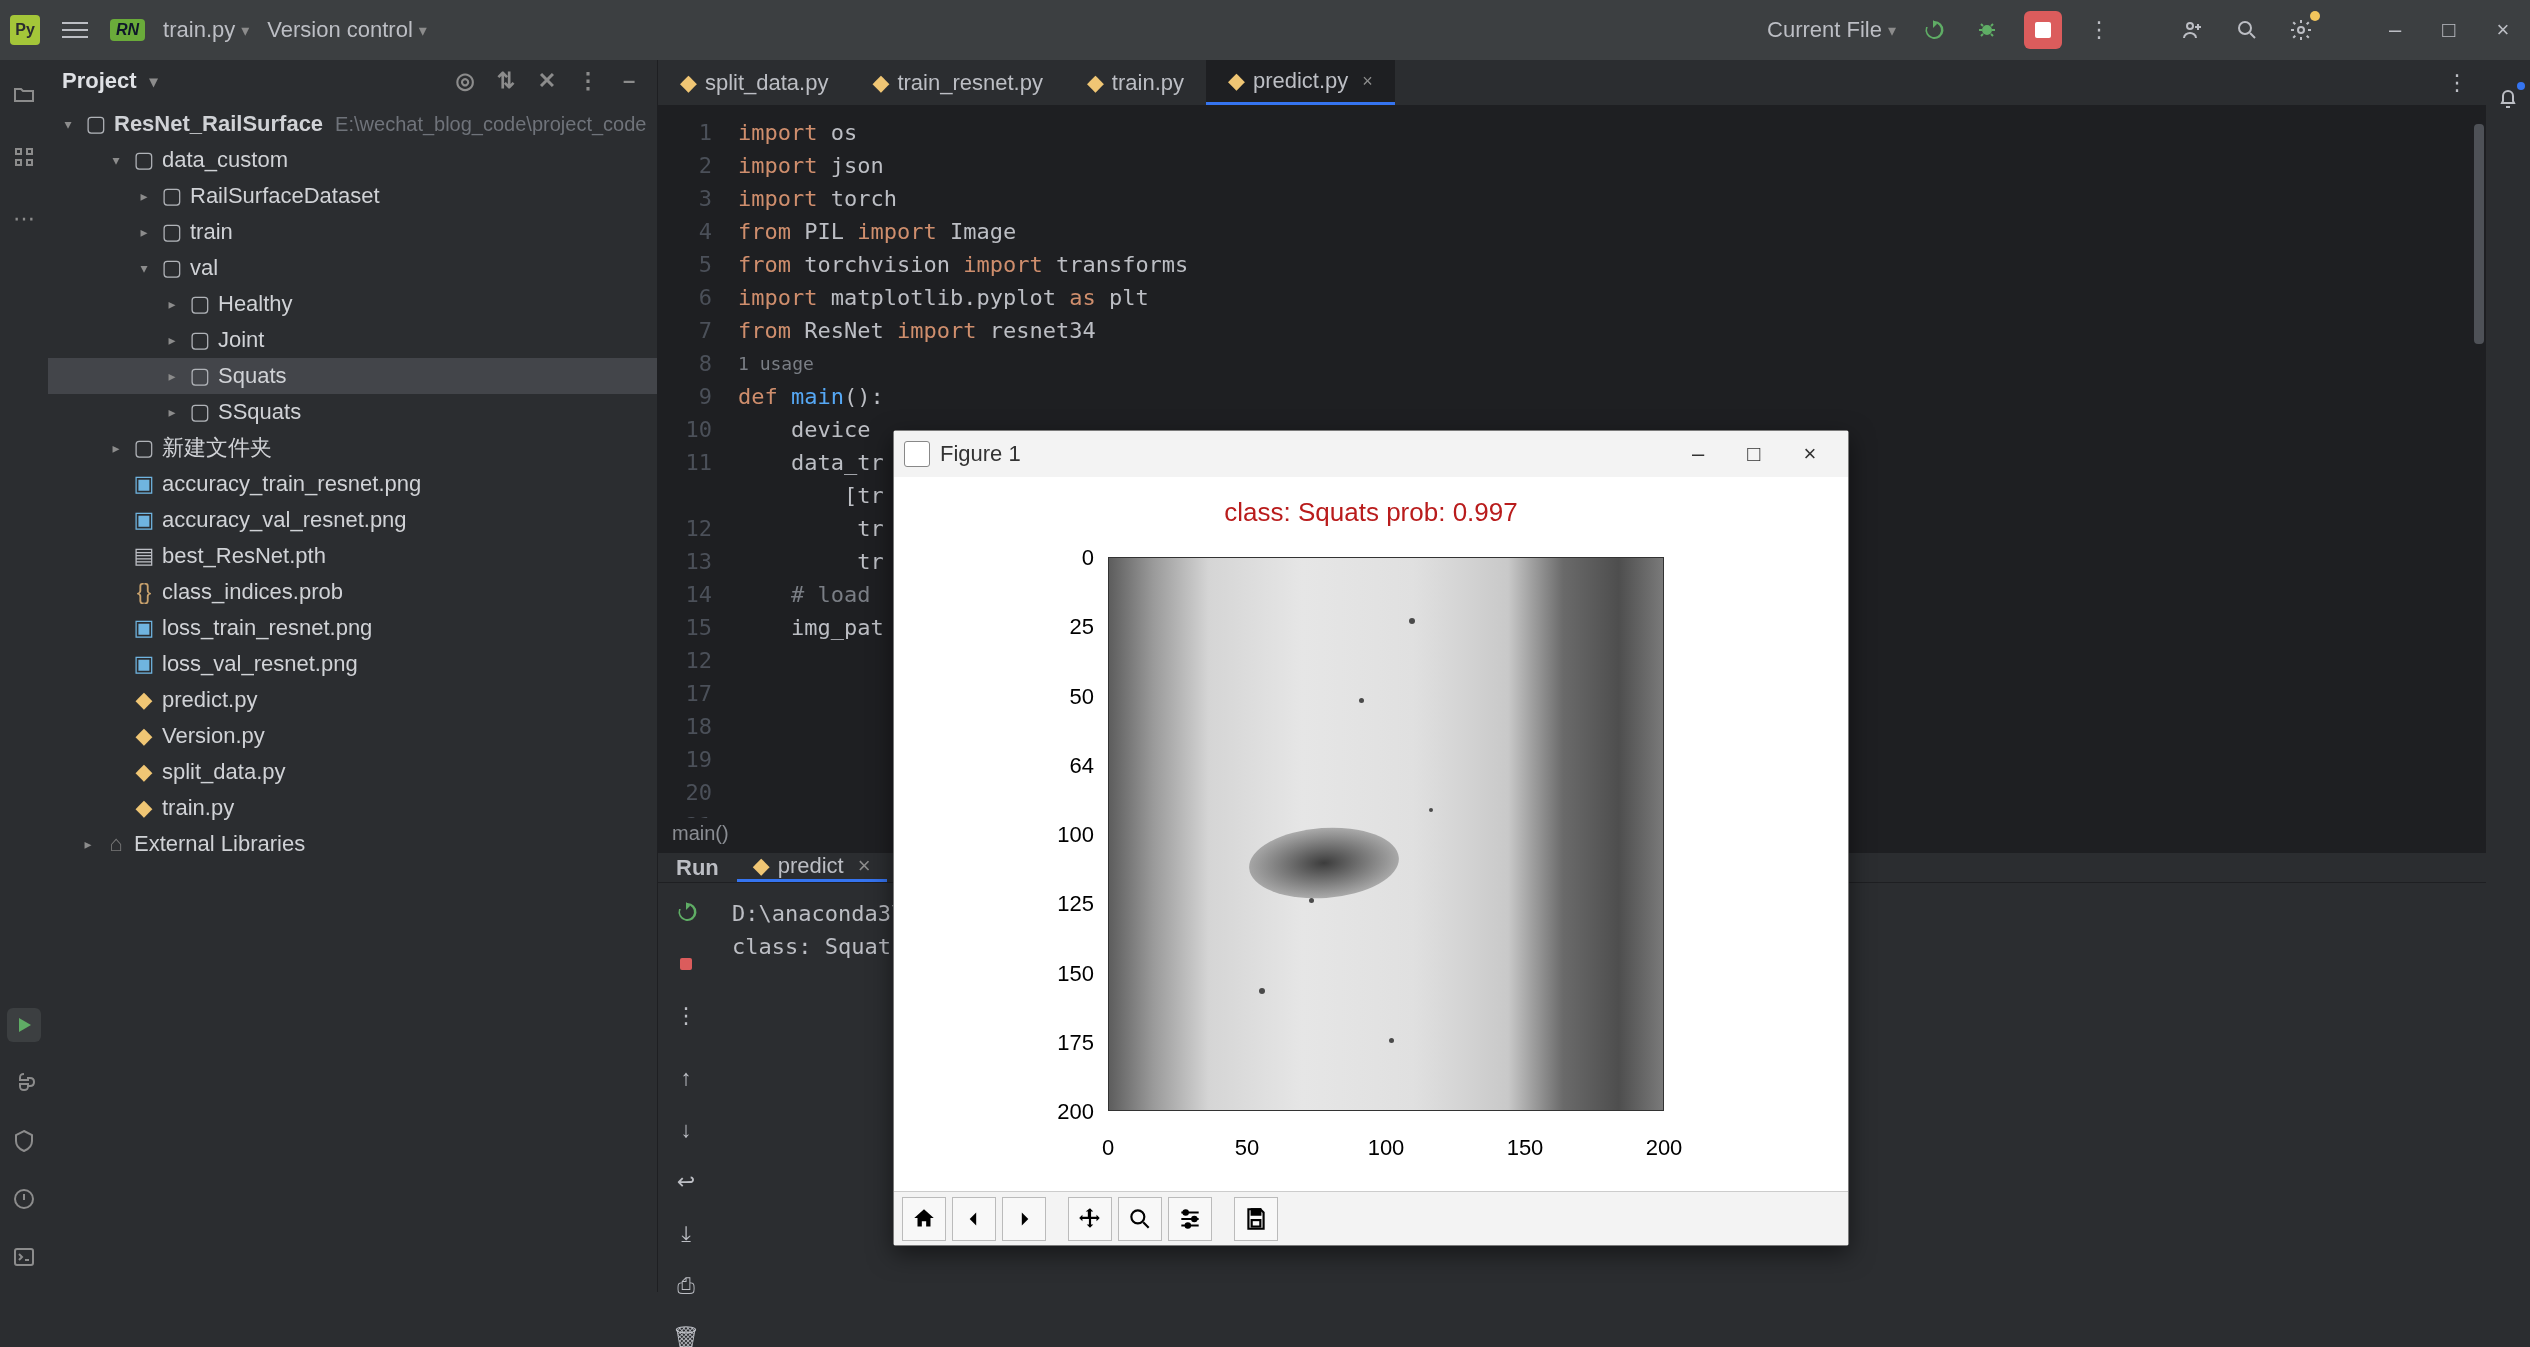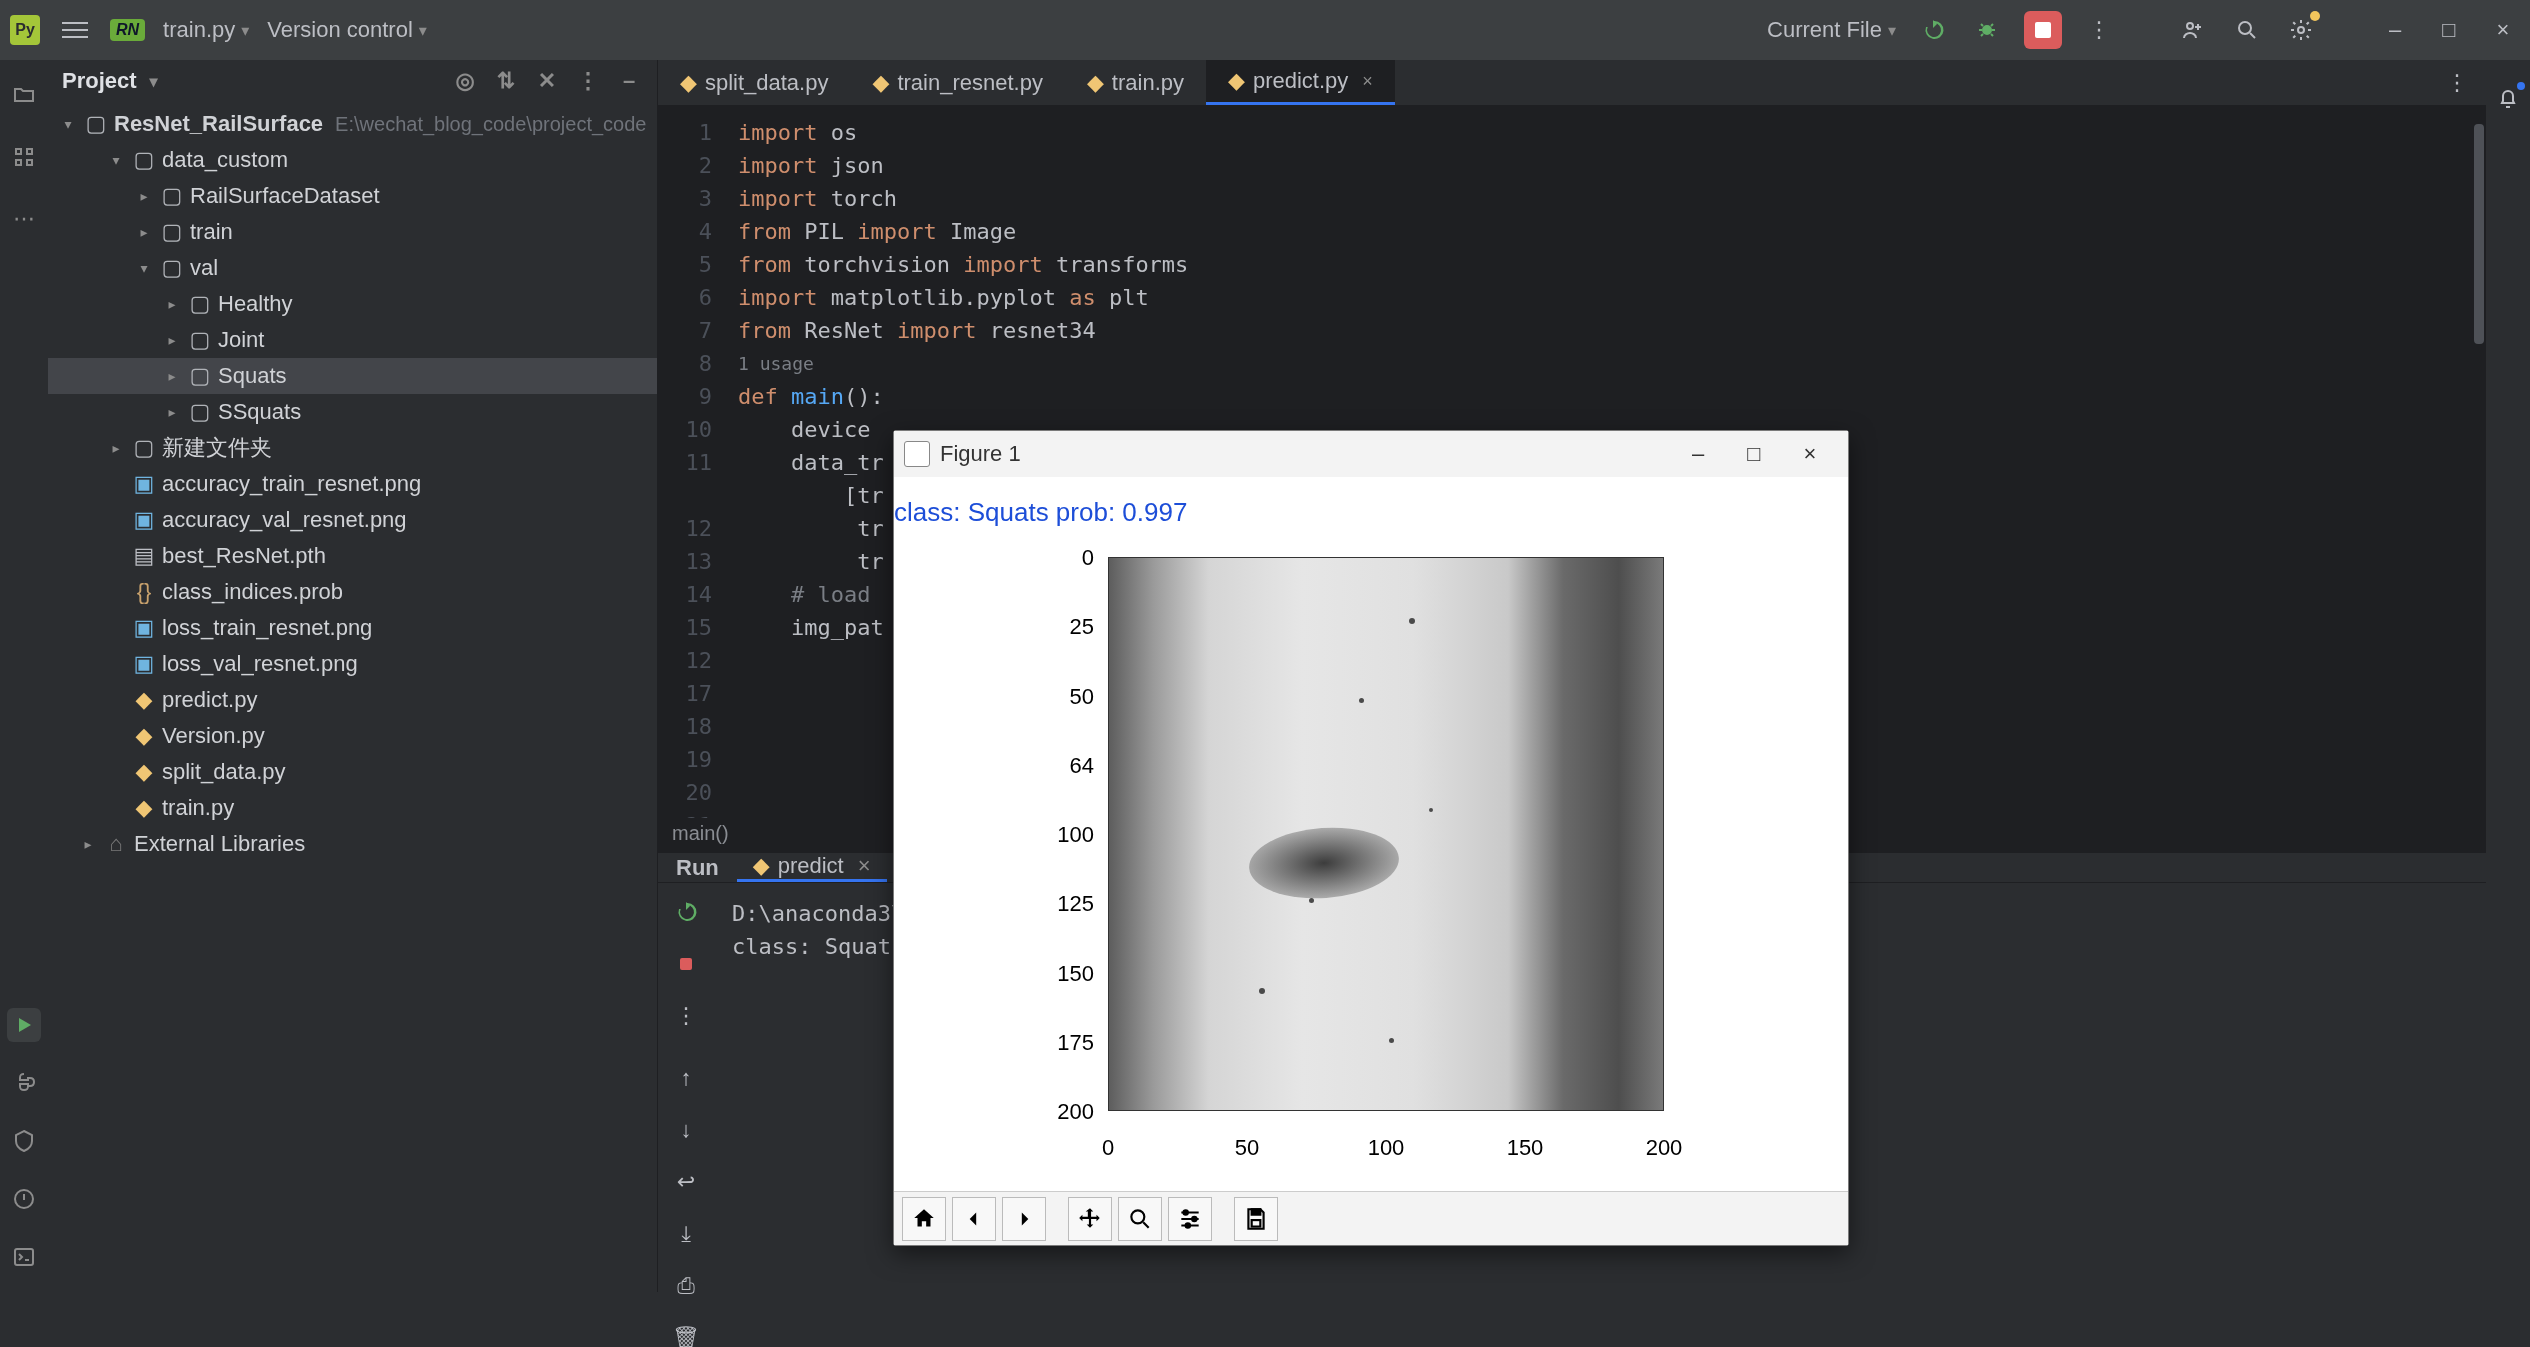--- a/index.html
+++ b/index.html
@@ -176,22 +176,22 @@
 .fig-toolbar {
   height: 54px; background: #f3f3f3; display: flex; align-items: center; gap: 6px; padding: 0 8px;
   border-top: 1px solid #ccc;
 }
 .fig-tool {
   width: 44px; height: 44px; display: flex; align-items: center; justify-content: center;
   border: 1px solid #bbb; background: #f8f8f8; cursor: pointer; font-size: 26px;
 }
 .fig-tool.sep { border: none; background: none; width: 10px; }
 .plot-title {
-  position: absolute; top: 20px; left: 0; right: 0; text-align: left;
-  font-size: 26px; color: #1d4ed8;
+  position: absolute; top: 20px; left: 0; right: 0; text-align: center;
+  font-size: 26px; color: #b91c1c;
 }
 .plot-img {
   position: absolute; left: 214px; top: 80px; width: 556px; height: 554px;
   background: linear-gradient(90deg, #5d5d5d 0%, #9a9a9a 8%, #d5d5d5 18%, #e6e6e6 35%, #e0e0e0 55%, #c9c9c9 72%, #6a6a6a 82%, #4e4e4e 92%, #7a7a7a 100%);
   border: 1px solid #333;
   overflow: hidden;
 }
 .plot-img .blob {
   position: absolute; left: 140px; top: 270px; width: 150px; height: 70px;
   background: radial-gradient(ellipse at center, #3c3c3c 0%, rgba(90,90,90,0.2) 90%);

